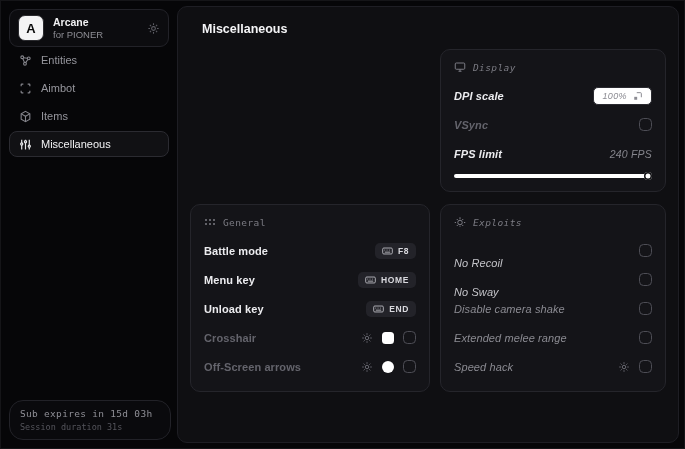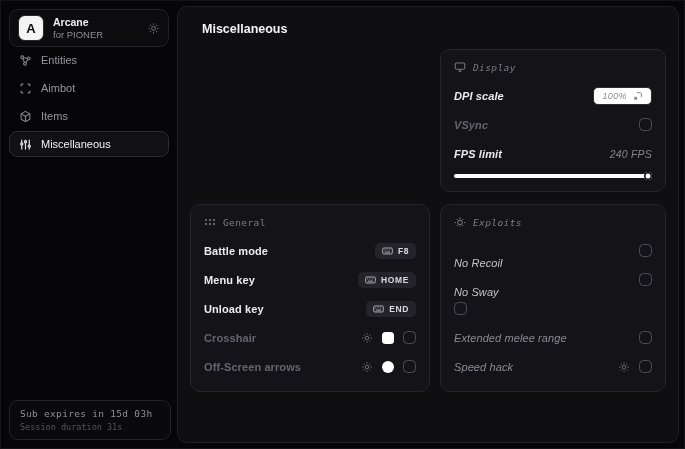--- a/index.html
+++ b/index.html
@@ -39,21 +39,21 @@
     color:#96969d; font-size:11px; cursor:pointer;
   }
   .nav-item .nav-ic { width:13px; height:13px; color:#85858c; }
   .nav-item.active {
     background:#111114; border-color:#2b2b31; color:#f2f2f4;
   }
   .nav-item.active .nav-ic { color:#e8e8ea; }
 
   .sub-box {
     position:absolute; left:8px; right:6px; bottom:8px;
-    border:1px solid #222228; border-radius:9px; background:#0a0a0d;
+    border:1px solid #222228; border-radius:14px; background:#0a0a0d;
     padding:7px 10px; font-family:"DejaVu Sans Mono", monospace;
   }
   .sub-line1 { font-size:9.5px; color:#8f8f96; letter-spacing:.3px; }
   .sub-line2 { font-size:8.5px; color:#55555c; margin-top:3px; }
 
   
   .main {
     position:absolute; left:176px; top:5px; right:5px; bottom:5px;
     background:#0f0f12; border:1px solid #1e1e24; border-radius:10px;
     padding:15px 12px 12px 12px;
@@ -328,20 +328,21 @@
 
           <div class="row">
             <span class="row-label mid">No Recoil</span>
             <span class="checkbox"></span>
           </div>
           <div class="row">
             <span class="row-label mid">No Sway</span>
             <span class="checkbox"></span>
           </div>
           <div class="row">
+            <span class="row-label mid2">Disable camera shake</span>
             <span class="checkbox"></span>
           </div>
           <div class="row">
             <span class="row-label mid2">Extended melee range</span>
             <span class="checkbox"></span>
           </div>
           <div class="row">
             <span class="row-label mid2">Speed hack</span>
             <span class="controls">
               <span class="row-gear">

